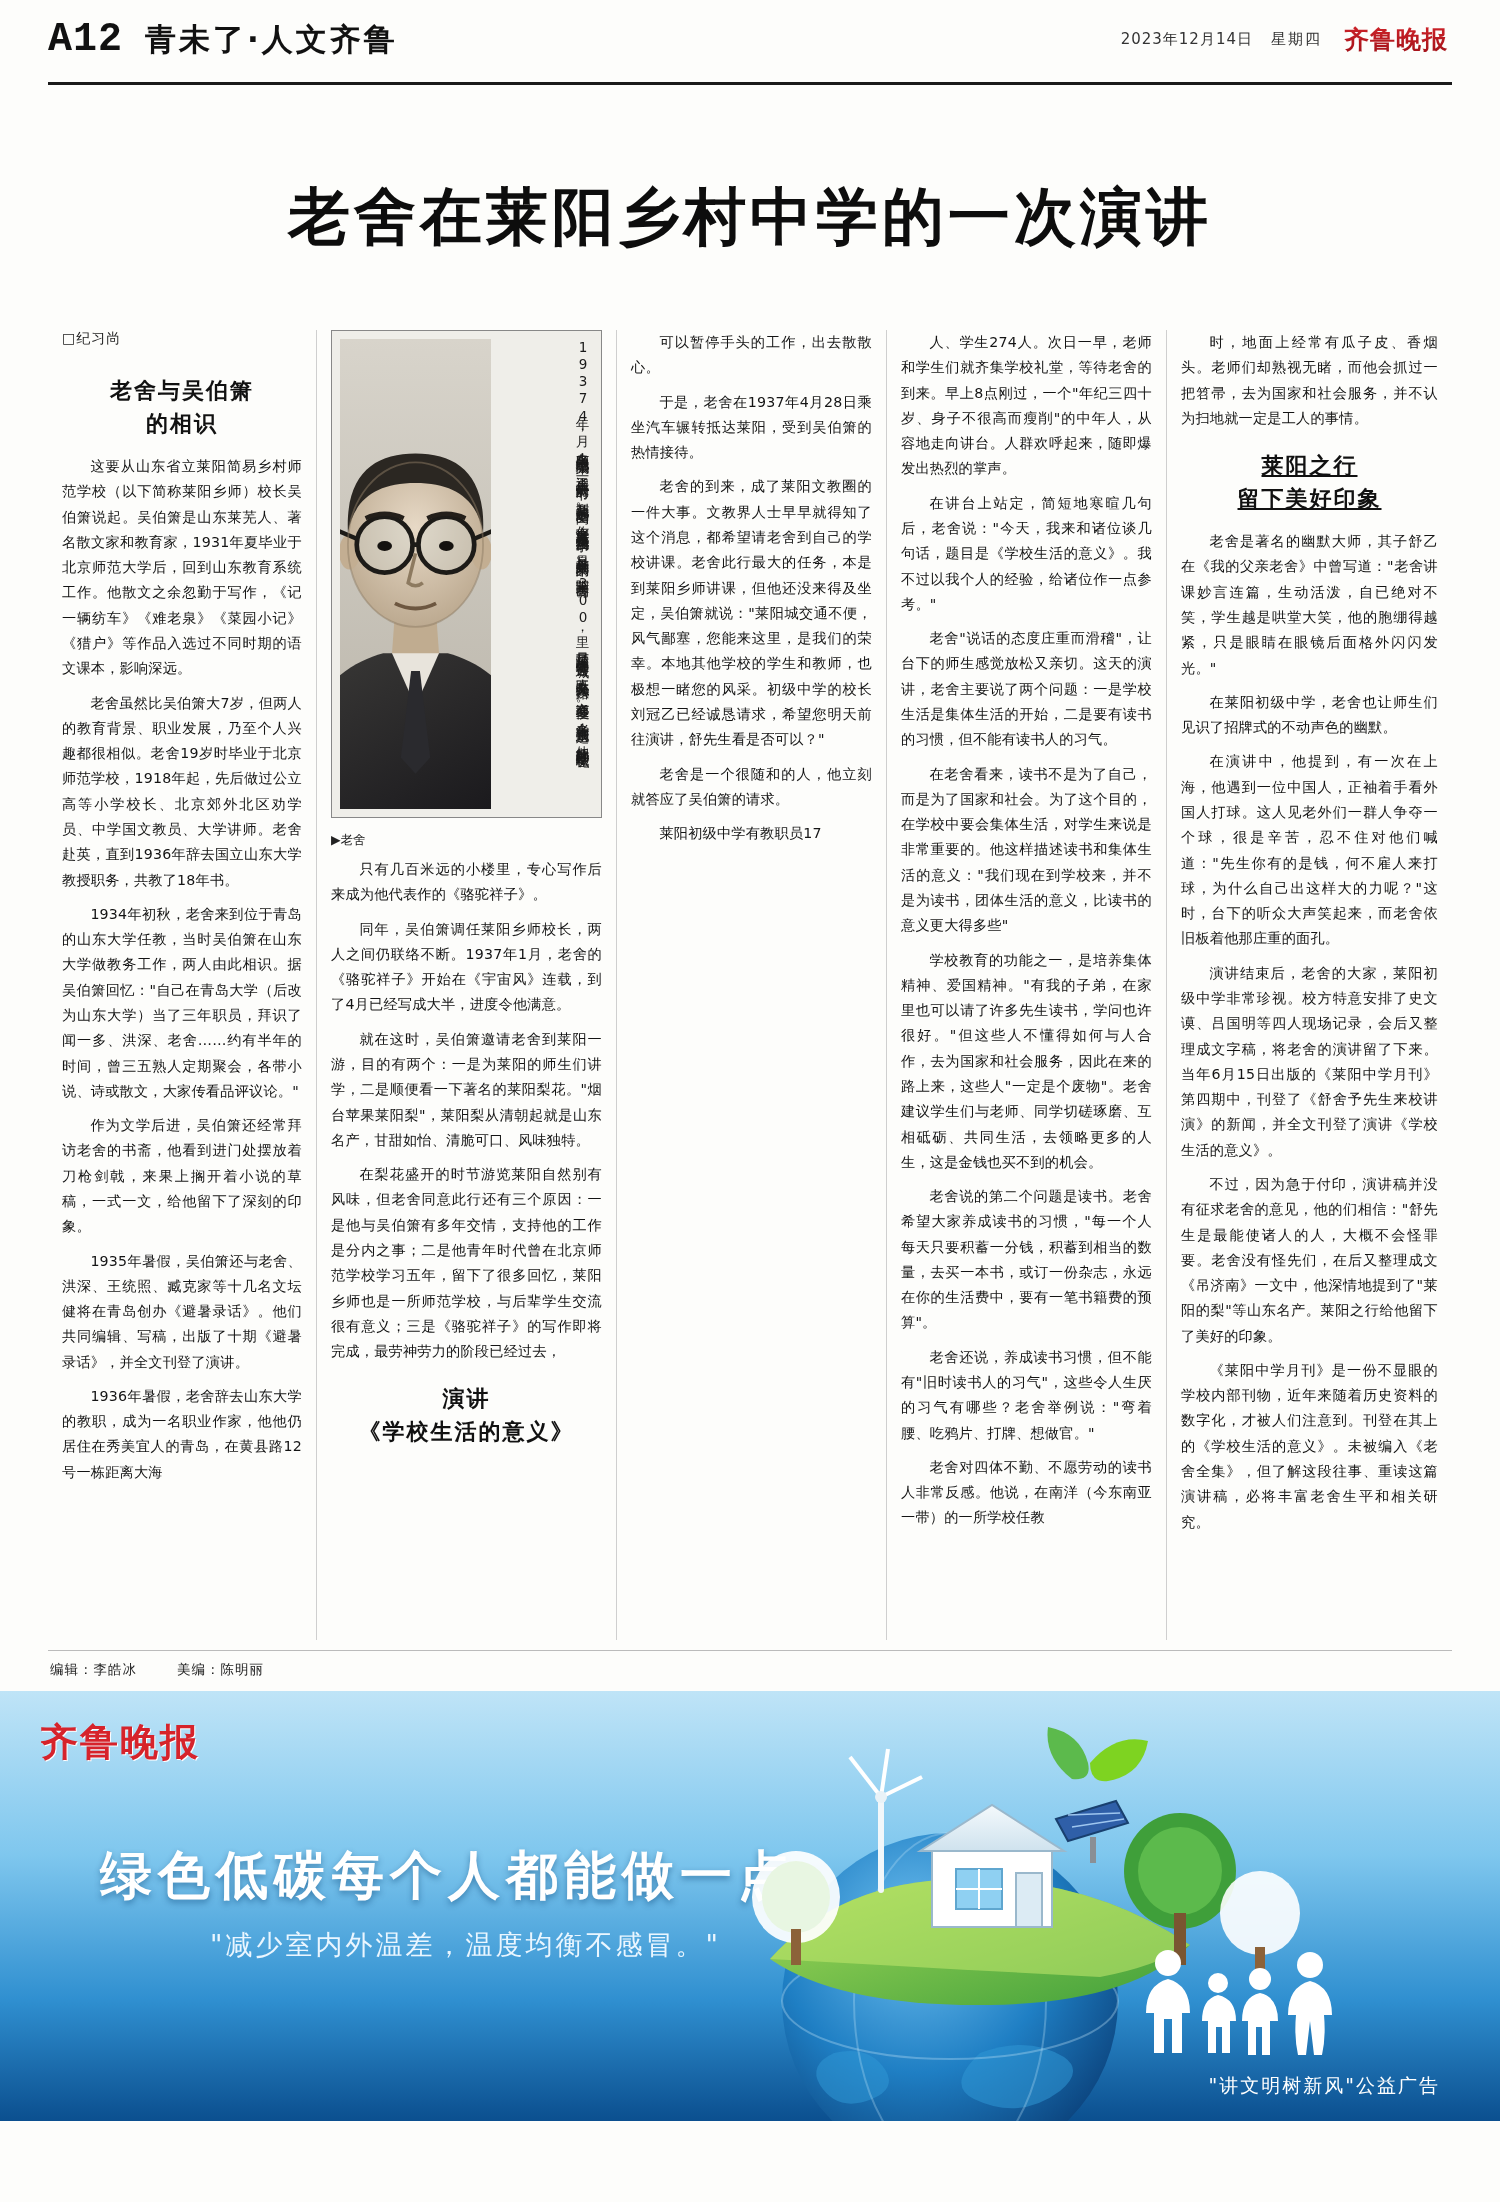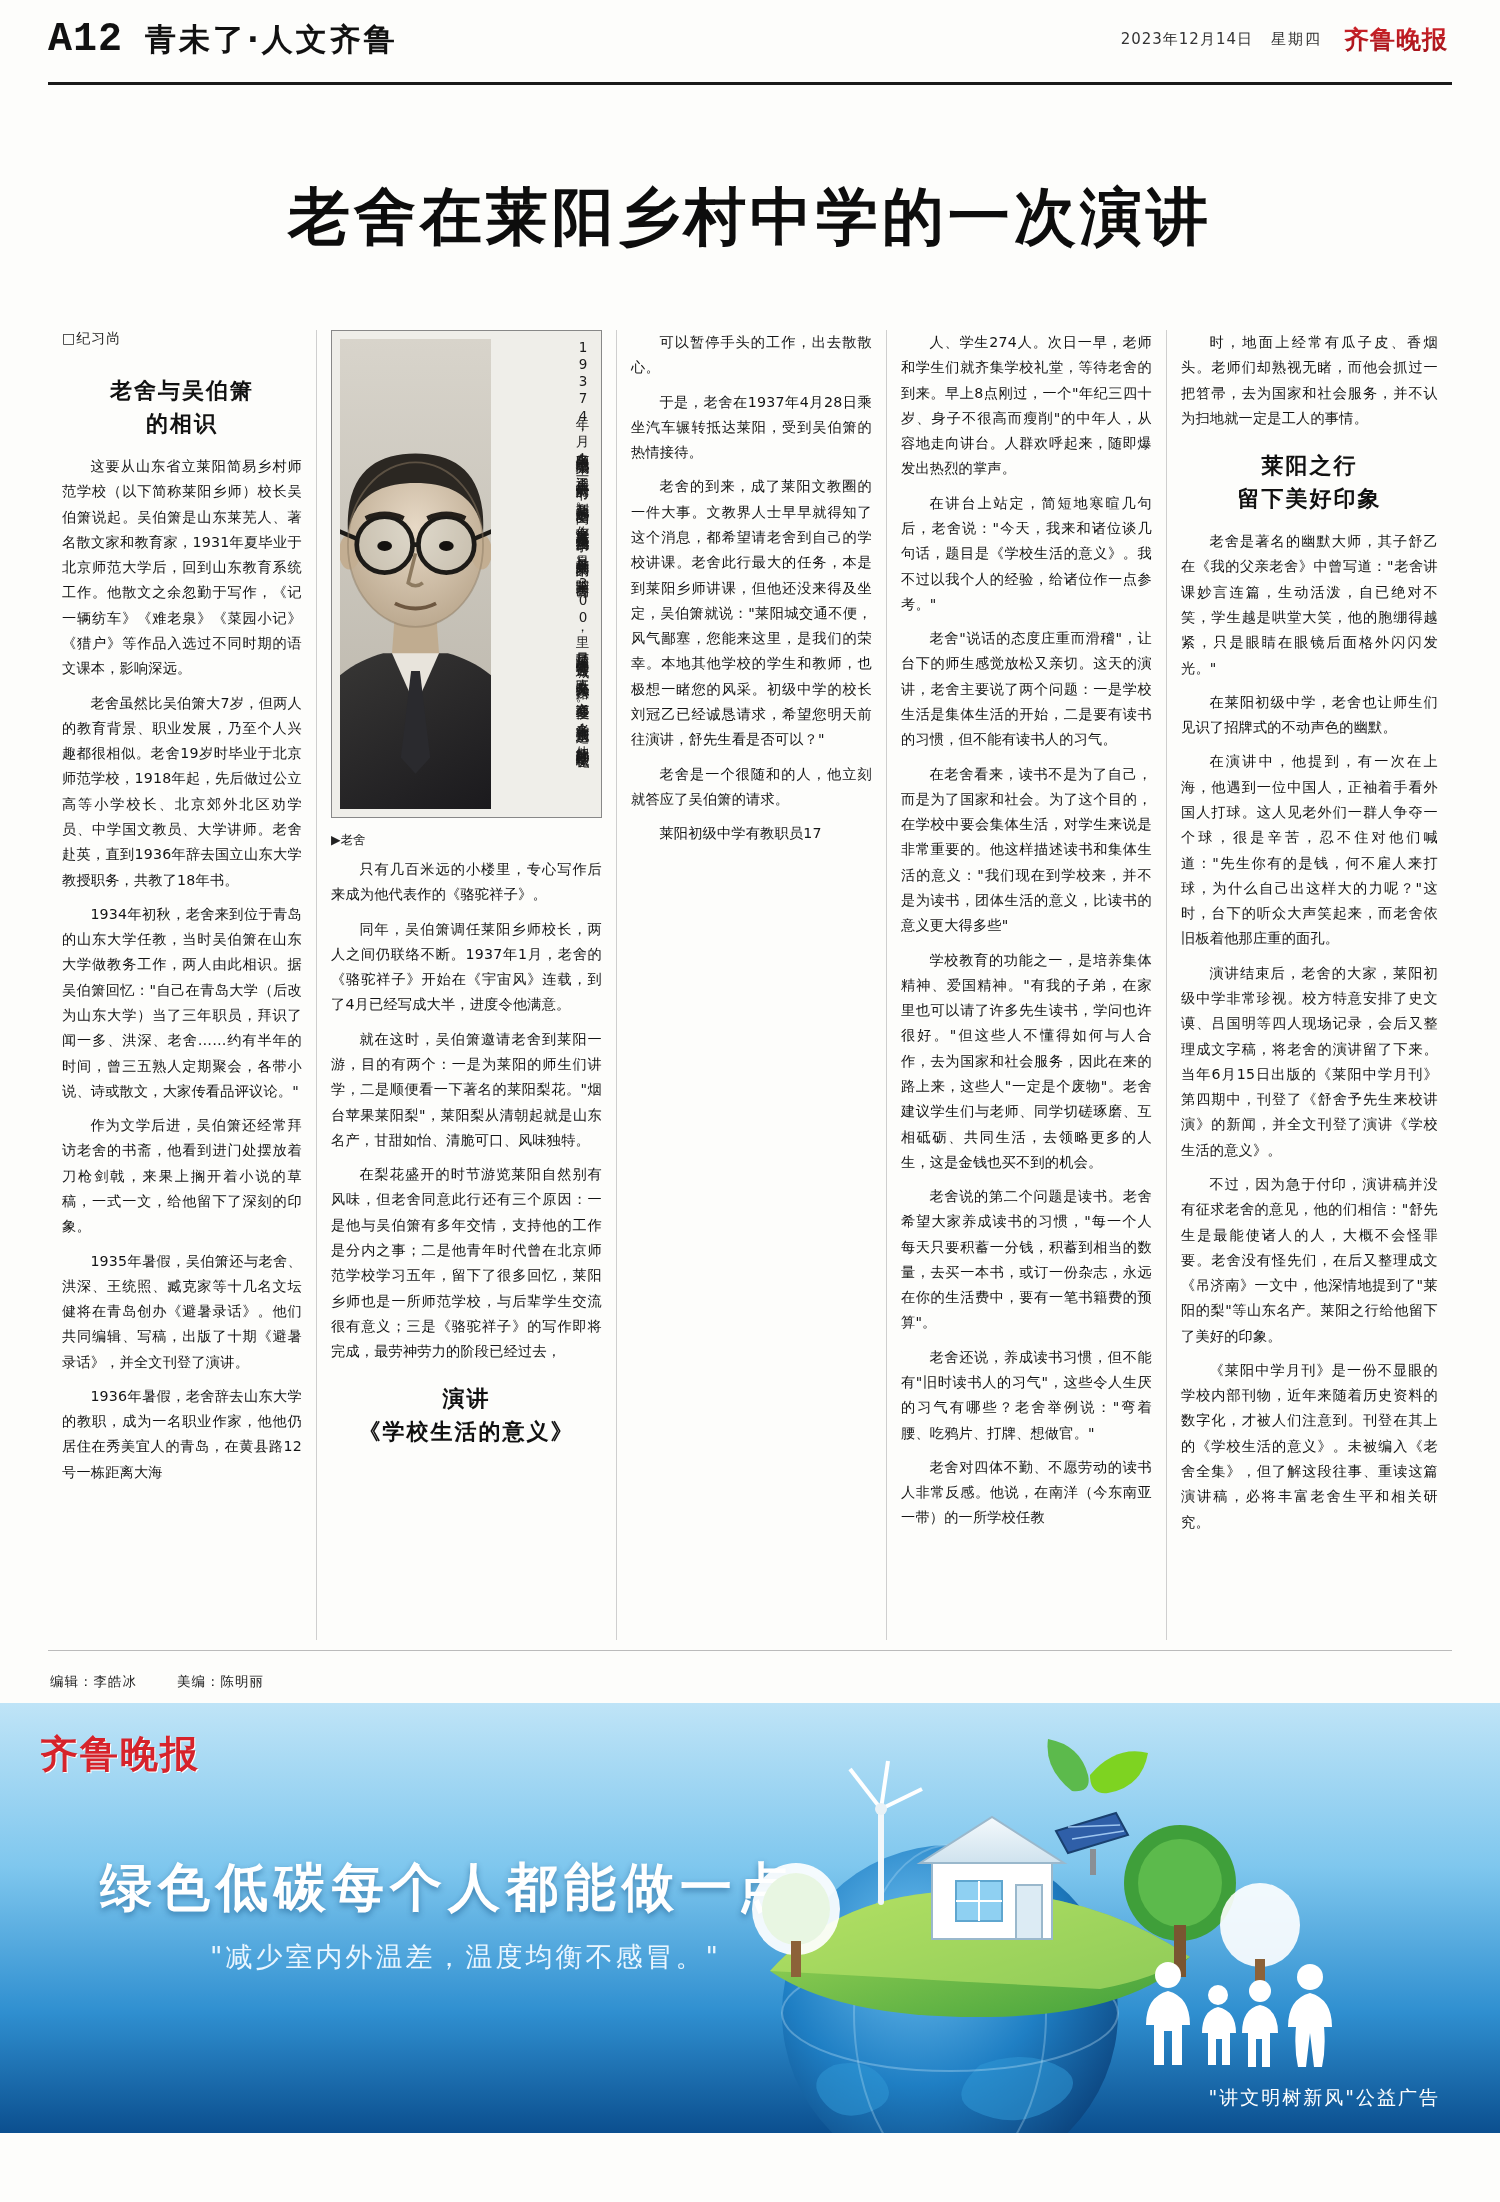--- a/index.html
+++ b/index.html
@@ -177,21 +177,21 @@
     font-size: 12.5px;
     text-align: left;
     margin-top: 2px;
     color: #222;
   }
 
   
   .credits {
     border-top: 1px solid #bbb;
     margin-top: 10px;
-    padding: 22px 2px 12px;
+    padding: 10px 2px 12px;
     font-size: 13.5px;
     letter-spacing: 1px;
     color: #222;
     display: flex;
     gap: 40px;
   }
 
   
   .ad {
     position: relative;
@@ -368,21 +368,21 @@
         <p class="body">学校教育的功能之一，是培养集体精神、爱国精神。"有我的子弟，在家里也可以请了许多先生读书，学问也许很好。"但这些人不懂得如何与人合作，去为国家和社会服务，因此在来的路上来，这些人"一定是个废物"。老舍建议学生们与老师、同学切磋琢磨、互相砥砺、共同生活，去领略更多的人生，这是金钱也买不到的机会。</p>
         <p class="body">老舍说的第二个问题是读书。老舍希望大家养成读书的习惯，"每一个人每天只要积蓄一分钱，积蓄到相当的数量，去买一本书，或订一份杂志，永远在你的生活费中，要有一笔书籍费的预算"。</p>
         <p class="body">老舍还说，养成读书习惯，但不能有"旧时读书人的习气"，这些令人生厌的习气有哪些？老舍举例说："弯着腰、吃鸦片、打牌、想做官。"</p>
         <p class="body">老舍对四体不勤、不愿劳动的读书人非常反感。他说，在南洋（今东南亚一带）的一所学校任教</p>
       </div>
     </div>
 
     <div class="col c5">
       <div class="col-inner">
         <p class="body">时，地面上经常有瓜子皮、香烟头。老师们却熟视无睹，而他会抓过一把笤帚，去为国家和社会服务，并不认为扫地就一定是工人的事情。</p>
-        <div class="subhead" style="white-space:pre-line;">莱阳之行
+        <div class="subhead" style="white-space:pre-line;text-decoration:underline;">莱阳之行
 留下美好印象</div>
         <p class="body">老舍是著名的幽默大师，其子舒乙在《我的父亲老舍》中曾写道："老舍讲课妙言连篇，生动活泼，自已绝对不笑，学生越是哄堂大笑，他的胞绷得越紧，只是眼睛在眼镜后面格外闪闪发光。"</p>
         <p class="body">在莱阳初级中学，老舍也让师生们见识了招牌式的不动声色的幽默。</p>
         <p class="body">在演讲中，他提到，有一次在上海，他遇到一位中国人，正袖着手看外国人打球。这人见老外们一群人争夺一个球，很是辛苦，忍不住对他们喊道："先生你有的是钱，何不雇人来打球，为什么自己出这样大的力呢？"这时，台下的听众大声笑起来，而老舍依旧板着他那庄重的面孔。</p>
         <p class="body">演讲结束后，老舍的大家，莱阳初级中学非常珍视。校方特意安排了史文谟、吕国明等四人现场记录，会后又整理成文字稿，将老舍的演讲留了下来。当年6月15日出版的《莱阳中学月刊》第四期中，刊登了《舒舍予先生来校讲演》的新闻，并全文刊登了演讲《学校生活的意义》。</p>
         <p class="body">不过，因为急于付印，演讲稿并没有征求老舍的意见，他的们相信："舒先生是最能使诸人的人，大概不会怪罪要。老舍没有怪先们，在后又整理成文《吊济南》一文中，他深情地提到了"莱阳的梨"等山东名产。莱阳之行给他留下了美好的印象。</p>
         <p class="body">《莱阳中学月刊》是一份不显眼的学校内部刊物，近年来随着历史资料的数字化，才被人们注意到。刊登在其上的《学校生活的意义》。未被编入《老舍全集》，但了解这段往事、重读这篇演讲稿，必将丰富老舍生平和相关研究。</p>
       </div>
     </div>
   </div>

